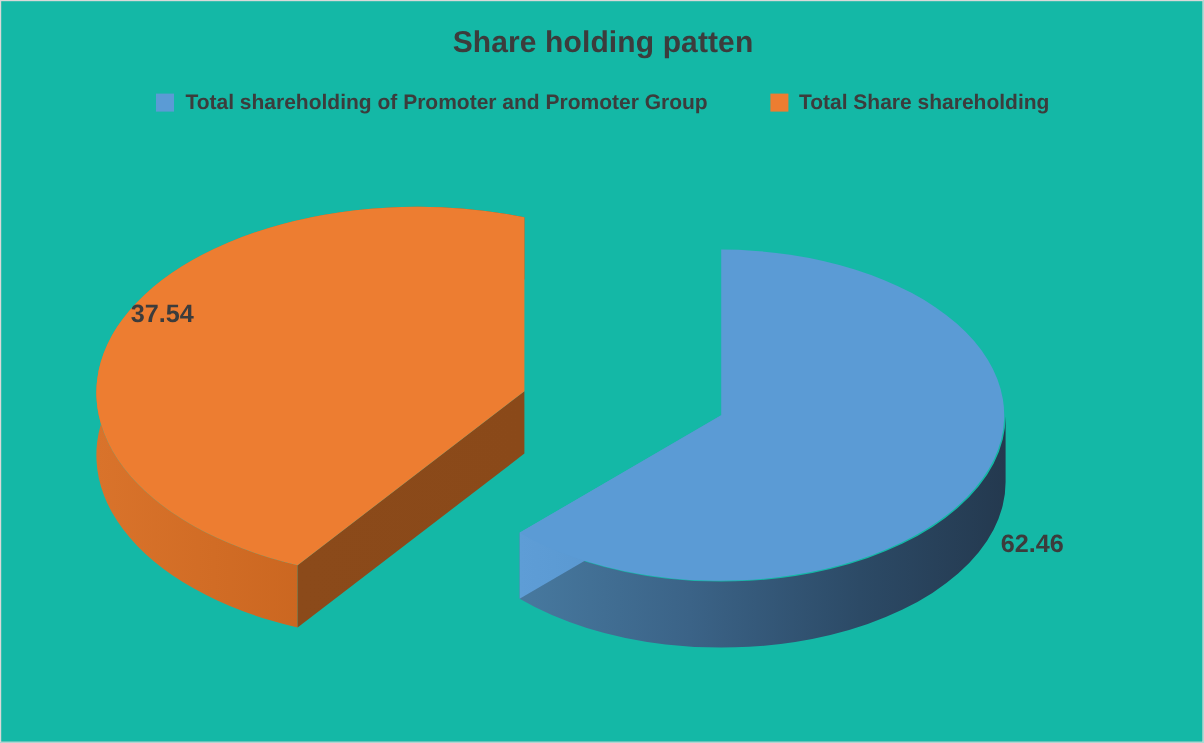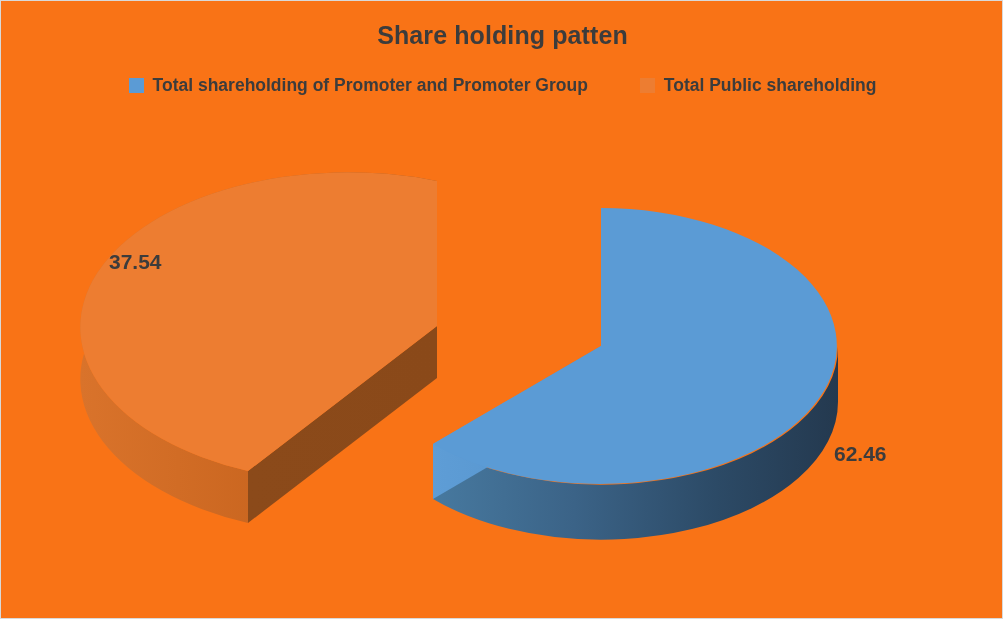--- a/index.html
+++ b/index.html
@@ -8,21 +8,21 @@
     padding: 0;
     background: #ffffff;
   }
   body {
     font-family: "Liberation Sans", sans-serif;
   }
   #chart-frame {
     position: relative;
     width: 1003px;
     height: 619px;
-    background: #f97316;
+    background: #14b8a6;
     border: 1px solid #d9d9d9;
     box-sizing: border-box;
     overflow: hidden;
   }
   #chart-title {
     position: absolute;
     left: 0;
     top: 20px;
     width: 1003px;
     text-align: center;
@@ -84,21 +84,21 @@
 
   <div id="chart-title">Share holding patten</div>
 
   <div id="chart-legend">
     <div class="legend-entry">
       <span class="legend-swatch" style="background:#5B9BD5;"></span>
       <span class="legend-label">Total shareholding of Promoter and Promoter Group</span>
     </div>
     <div class="legend-entry">
       <span class="legend-swatch" style="background:#ED7D31;"></span>
-      <span class="legend-label">Total Public shareholding</span>
+      <span class="legend-label">Total Share shareholding</span>
     </div>
   </div>
 
   <svg id="plot-area" viewBox="0 0 1003 619">
     <defs>
       <linearGradient id="blueRimGrad" x1="0" y1="0" x2="1" y2="0">
         <stop offset="0%" stop-color="#47799F"></stop>
         <stop offset="35%" stop-color="#3B6387"></stop>
         <stop offset="70%" stop-color="#2C4A66"></stop>
         <stop offset="100%" stop-color="#24394F"></stop>

